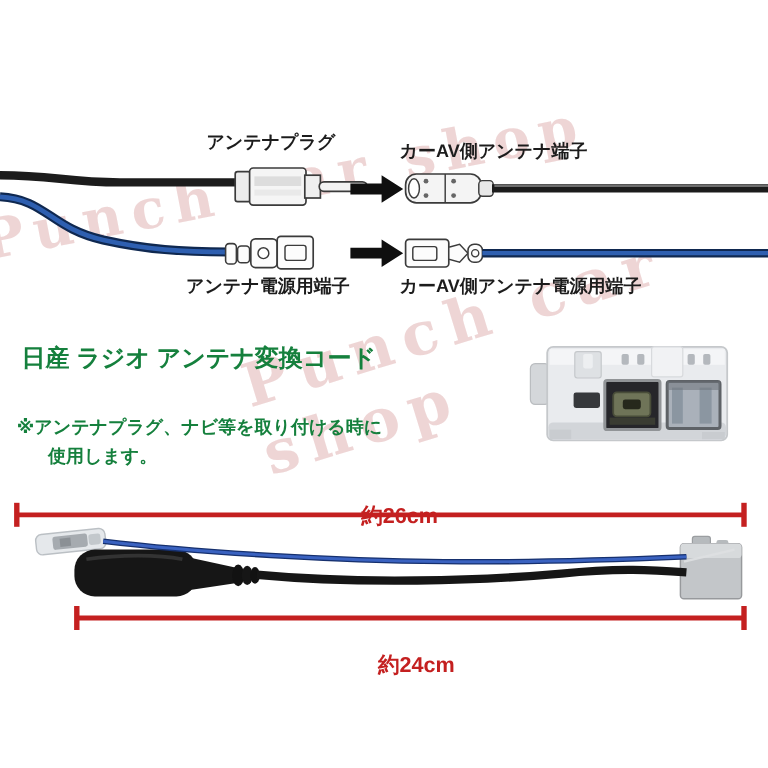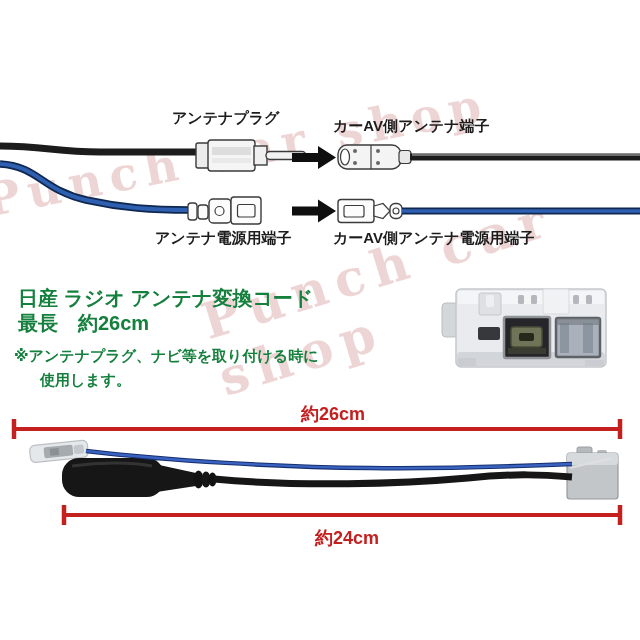--- a/index.html
+++ b/index.html
@@ -23,21 +23,21 @@
   .lbl-pow{left:155px;top:229px;}
   .lbl-cavpow{left:333px;top:229px;}
   
   .navy{color:#15803d;font-weight:bold;}
   .title{left:18px;top:285px;font-size:20px;}
   .length{left:18px;top:310px;font-size:20px;}
   .note1{left:14px;top:347px;font-size:15px;}
   .note2{left:40px;top:371px;font-size:15px;}
   .coupler-cap{left:477px;top:372px;font-size:20px;letter-spacing:1px;}
   
-  .dim{color:#c42020;font-weight:bold;font-size:18px;width:70px;text-align:center;}
+  .dim{color:#c42020;font-weight:bold;font-size:18px;width:70px;text-align:center;margin-top:16px;}
   .dim-top{left:298px;top:402px;}
   .dim-bottom{left:312px;top:526px;}
 </style>
 </head>
 <body>
 
 <div class="canvas">
 
   <div class="wm wm1">Punch car shop</div>
   <div class="wm wm2">Punch car shop</div>
@@ -153,20 +153,19 @@
       <path d="M620,505 L620,525" stroke-width="4.5"></path>
     </g>
   </svg>
 
   <div class="abs dlabel lbl-plug">アンテナプラグ</div>
   <div class="abs dlabel lbl-cav">カーAV側アンテナ端子</div>
   <div class="abs dlabel lbl-pow">アンテナ電源用端子</div>
   <div class="abs dlabel lbl-cavpow">カーAV側アンテナ電源用端子</div>
 
   <div class="abs navy title">日産 ラジオ アンテナ変換コード</div>
-  <div class="abs navy length">最長　約26cm</div>
   <div class="abs navy note1">※アンテナプラグ、ナビ等を取り付ける時に</div>
   <div class="abs navy note2">使用します。</div>
 
 
   <div class="abs dim dim-top">約26cm</div>
   <div class="abs dim dim-bottom">約24cm</div>
 </div>
 
 </body></html>

